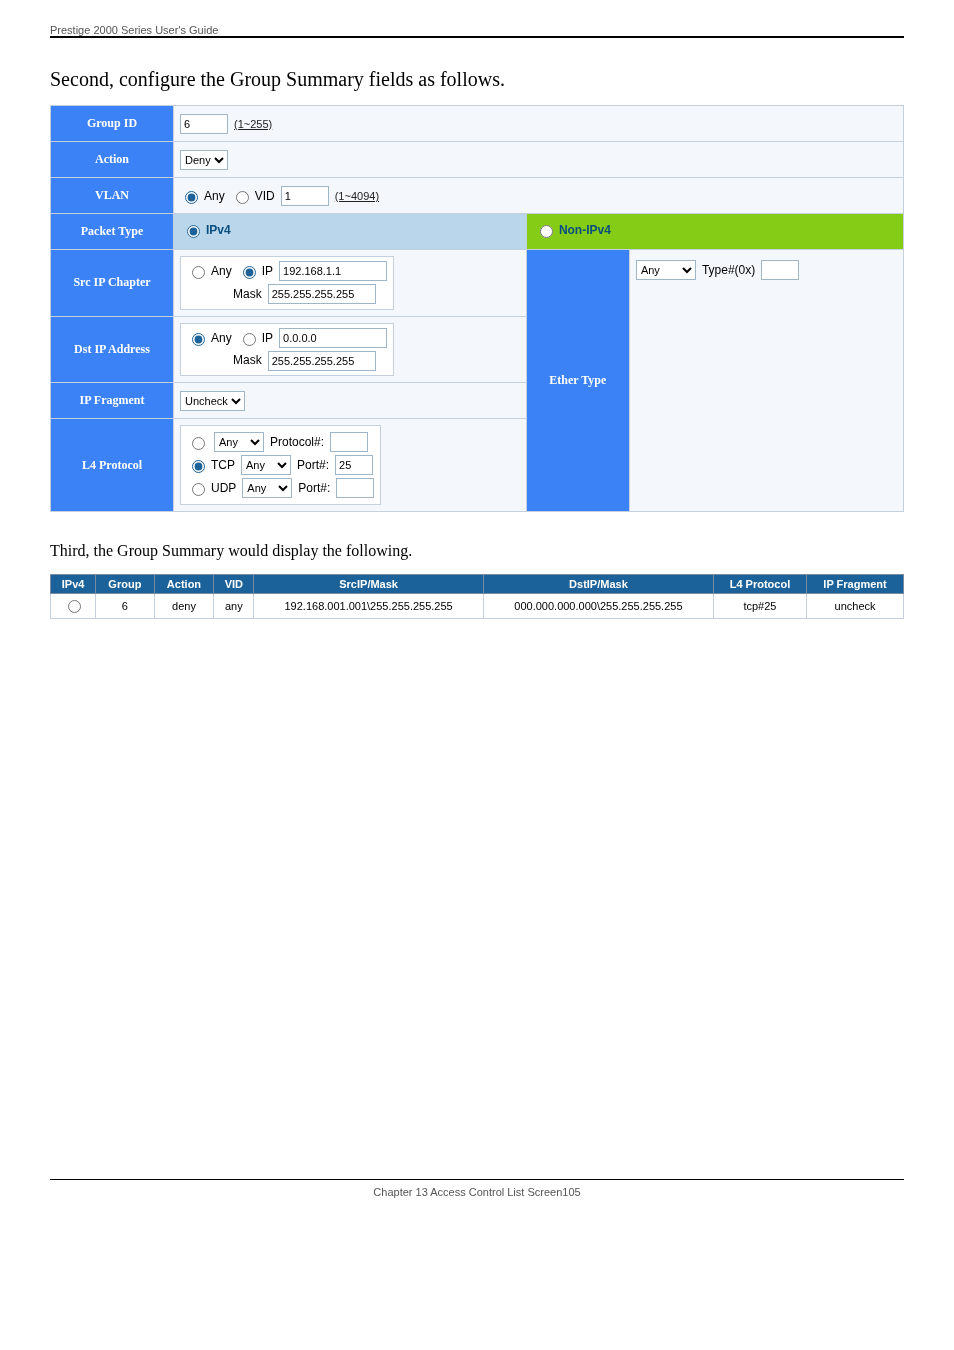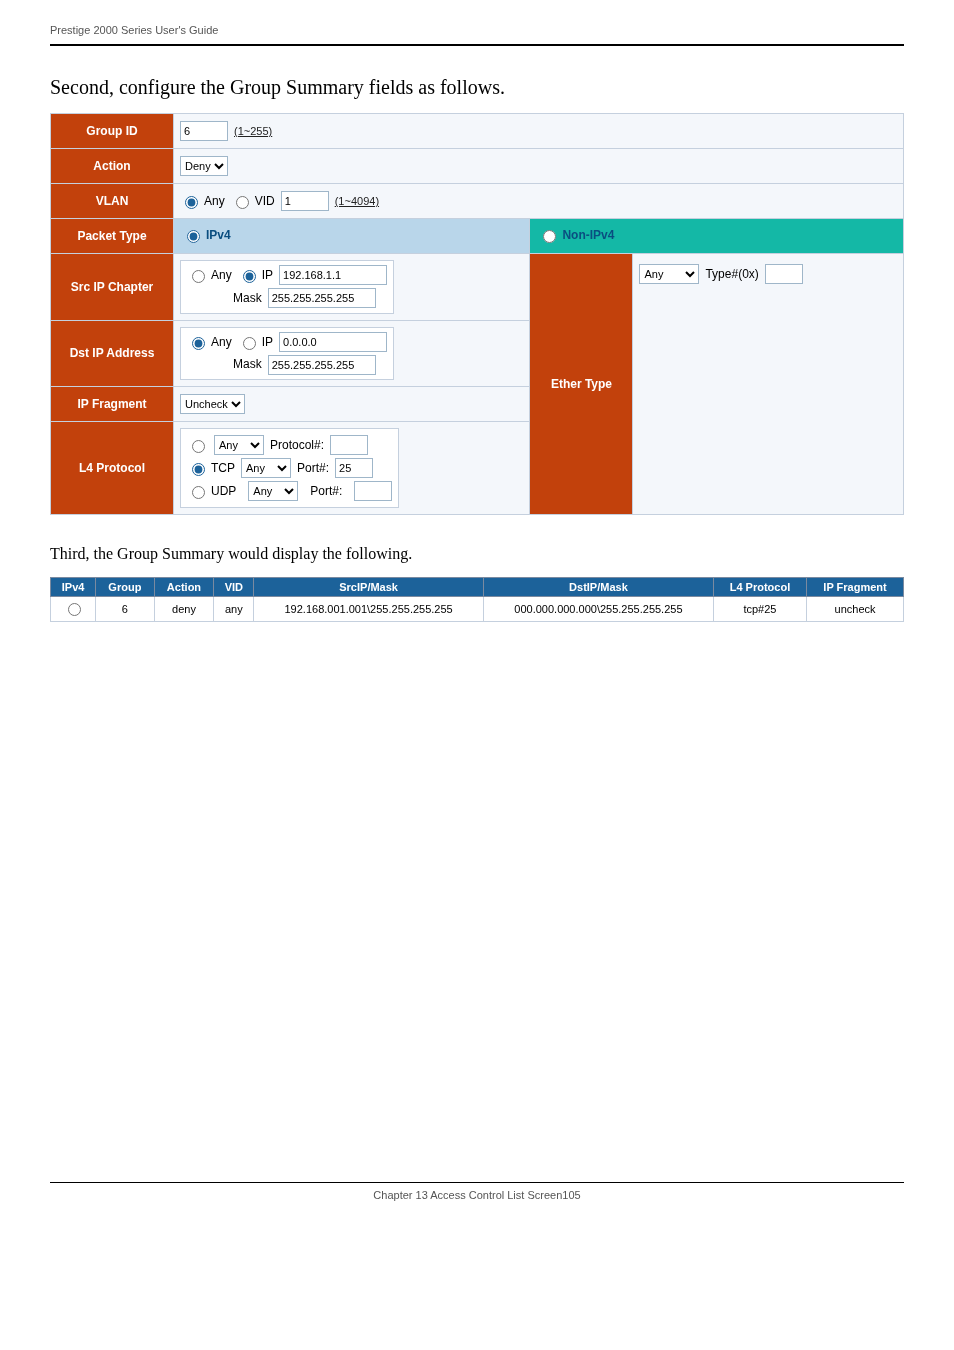--- a/index.html
+++ b/index.html
@@ -18,58 +18,59 @@
   .topbar {
     border-top: 2px solid #000;
     margin-bottom: 30px;
     height: 0;
   }
   .header-row {
     display: flex;
     justify-content: space-between;
     font-size: 11px;
     color: #555;
-    margin-bottom: 8px;
+    margin-bottom: 0;
   }
   .section-intro {
     font-family: "Times New Roman", serif;
     font-size: 20px;
     margin: 10px 0 14px 0;
   }
   .config-table {
     border: 1px solid #7a8aa0;
     border-collapse: collapse;
     width: 100%;
     margin-bottom: 30px;
   }
   .config-table td {
     border: 1px solid #c5d0de;
     padding: 4px 6px;
     vertical-align: middle;
     background: #f4f7fb;
   }
   .config-table td.label-cell {
-    background: #c2410c;
+    background: #3b82f6;
     color: #fff;
     font-weight: bold;
     font-size: 12px;
     text-align: center;
     width: 110px;
     padding: 10px 6px;
+    font-family: Liberation Serif, serif;
   }
   .config-table td.ipv4-head {
     background: #b9d6ea;
     color: #0a4e80;
     font-weight: bold;
     font-size: 12px;
     vertical-align: middle;
     padding: 6px 8px;
   }
   .config-table td.nonipv4-head {
-    background: #14b8a6;
+    background: #84cc16;
   }
   .inline {
     display: inline-flex;
     align-items: center;
     gap: 3px;
   }
   input[type=text] {
     font-size: 11px;
     height: 16px;
     padding: 1px 3px;
@@ -275,21 +276,21 @@
           </div>
           <div class="cell-inner" style="margin:3px 0;">
             <label class="inline">
                   <input type="radio" class="radio" checked="" style=""> 
                   <span>TCP</span>
                 </label>
             <select style="width:50px;"><option>Any</option></select>
             <span>Port#:</span>
             <input type="text" style="width: 30px;" value="25">
           </div>
-          <div class="cell-inner" style="margin:3px 0;gap:12px;">
+          <div class="cell-inner" style="margin:3px 0;">
             <label class="inline">
                   <input type="radio" class="radio" style=""> 
                   <span>UDP</span>
                 </label>
             <select style="width:50px;"><option>Any</option></select>
             <span>Port#:</span>
             <input type="text" style="width: 30px;" value="">
           </div>
         </div>
       </td>

